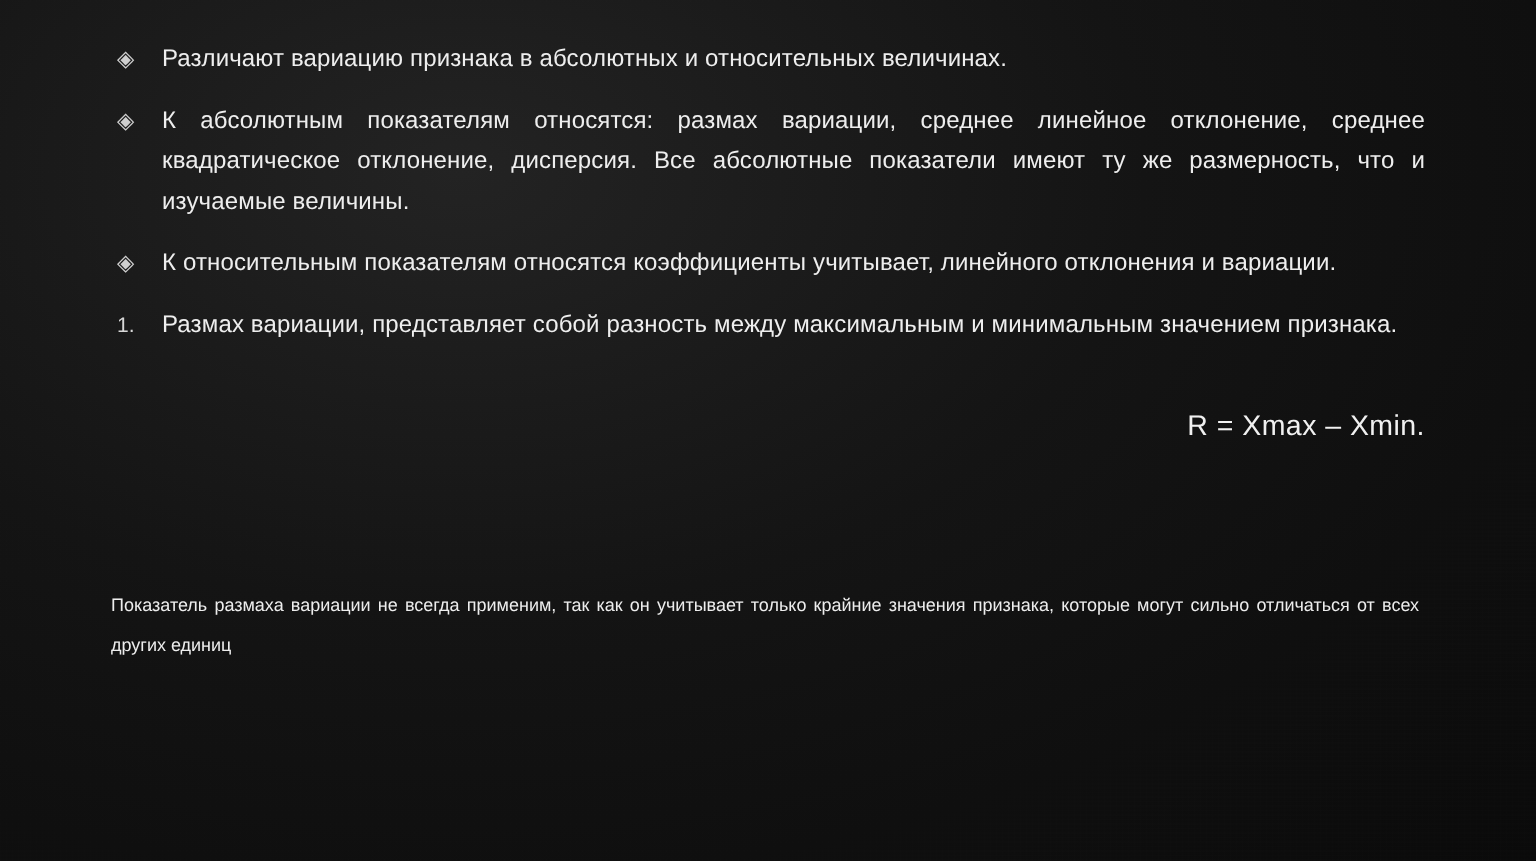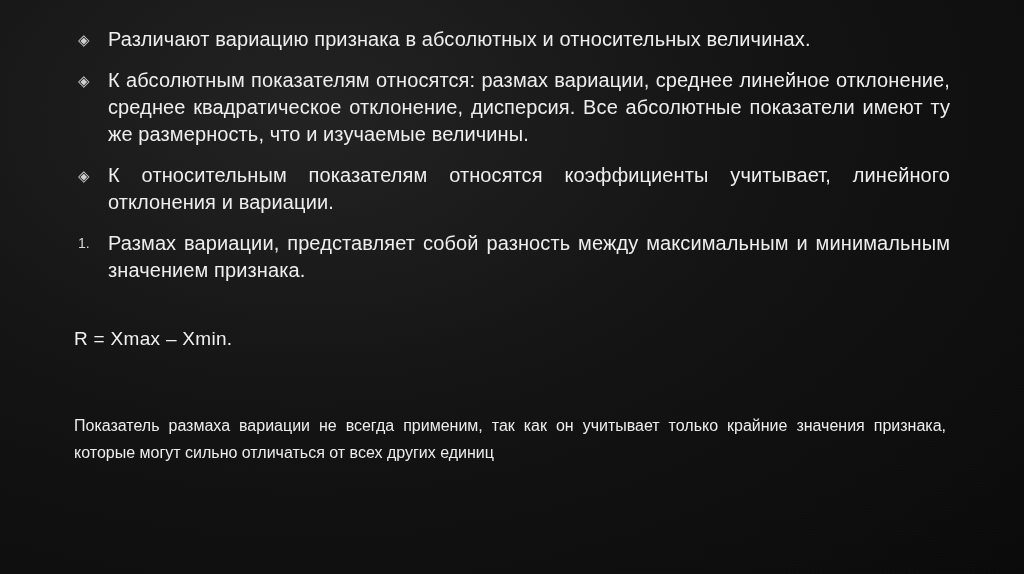--- a/index.html
+++ b/index.html
@@ -56,39 +56,39 @@
     text-align: left;
     padding-left: 4px;
     box-sizing: border-box;
   }
   .marker.num {
     font-size: 14px;
     color: #d8d8d8;
   }
   .btext {
     flex: 1 1 auto;
-    font-size: 20px;
+    font-size: 16px;
     line-height: 27px;
     text-align: justify;
     color: #eeeeee;
     letter-spacing: 0.1px;
   }
   .btext.nojust {
     text-align: left;
   }
   .formula {
     margin-top: 44px;
-    text-align: left;
+    text-align: right;
     font-size: 19px;
     color: #f0f0f0;
     letter-spacing: 0.3px;
   }
   .footnote {
-    margin-top: 62px;
-    font-size: 16px;
+    margin-top: 94px;
+    font-size: 12px;
     line-height: 27px;
     text-align: justify;
     color: #ededed;
     padding-right: 4px;
   }
 </style>
 </head>
 <body>
 
 <div class="slide">

